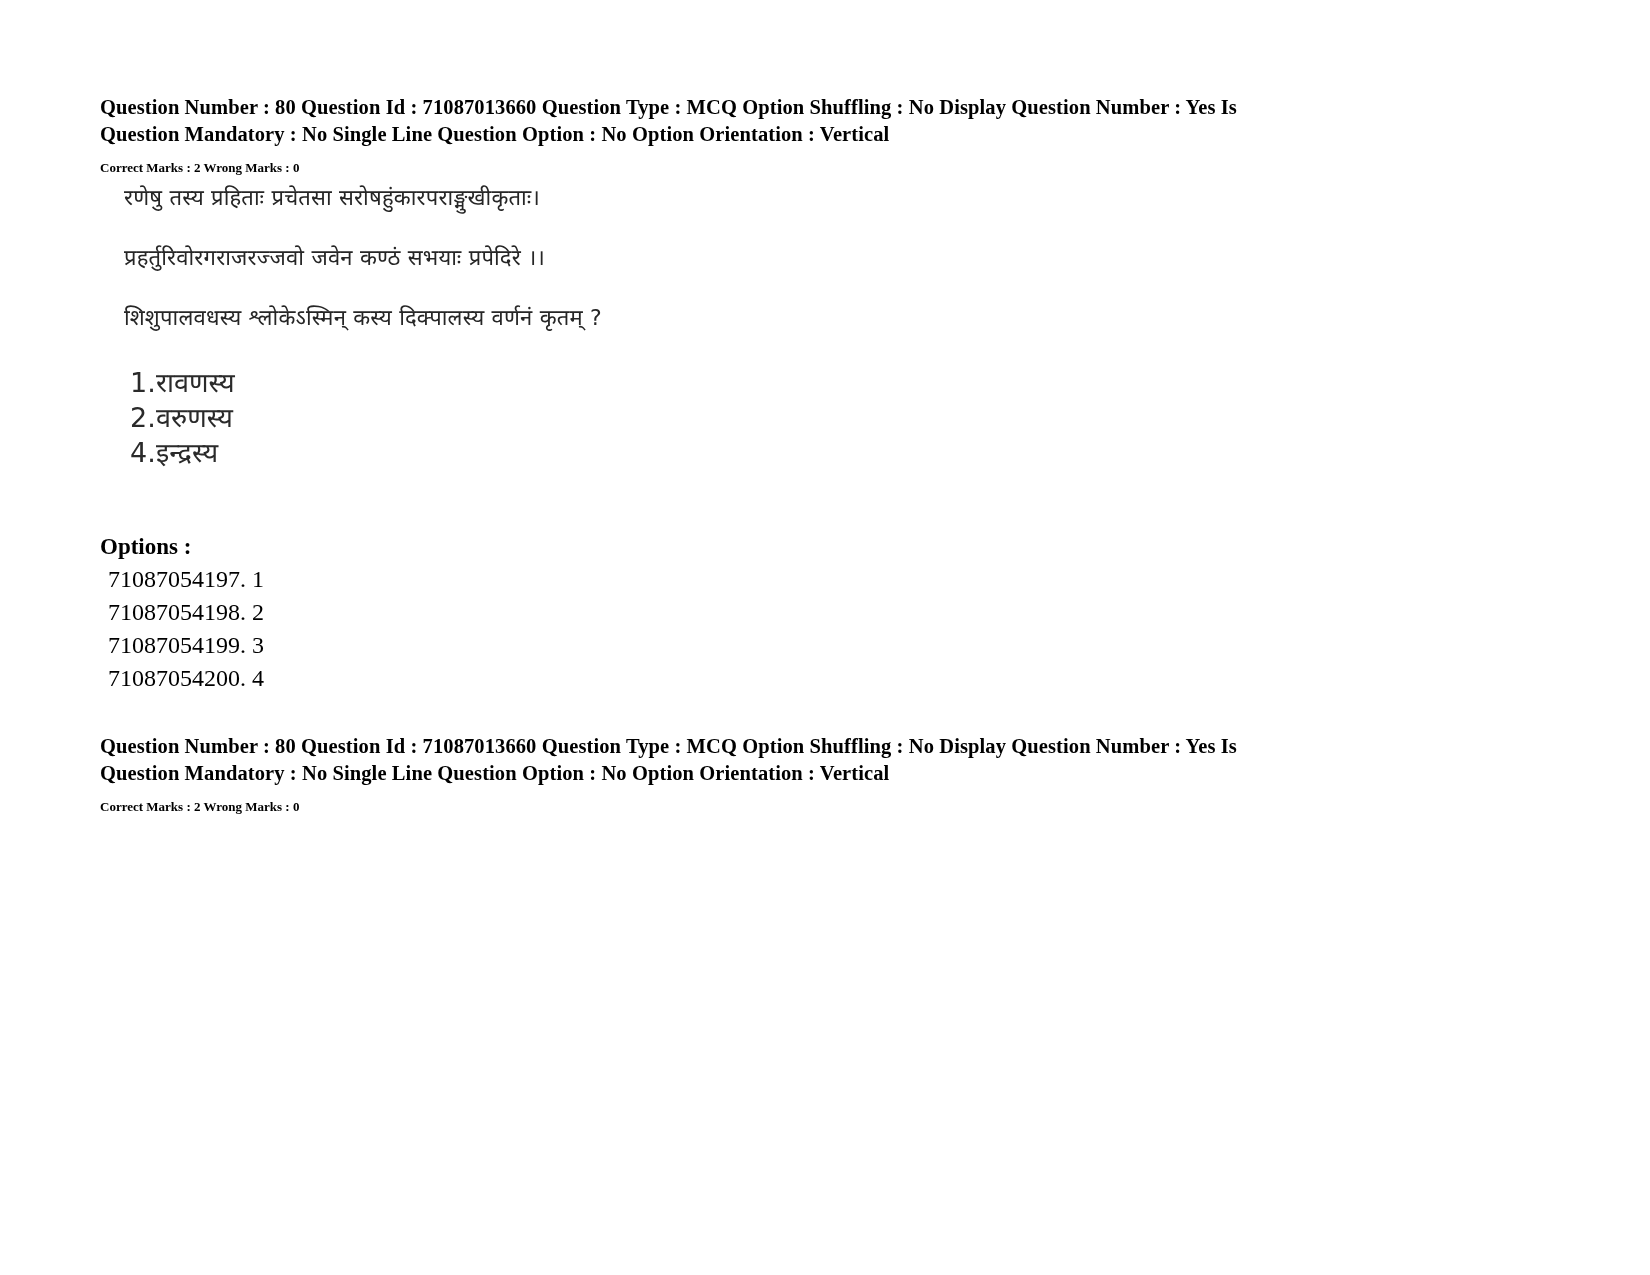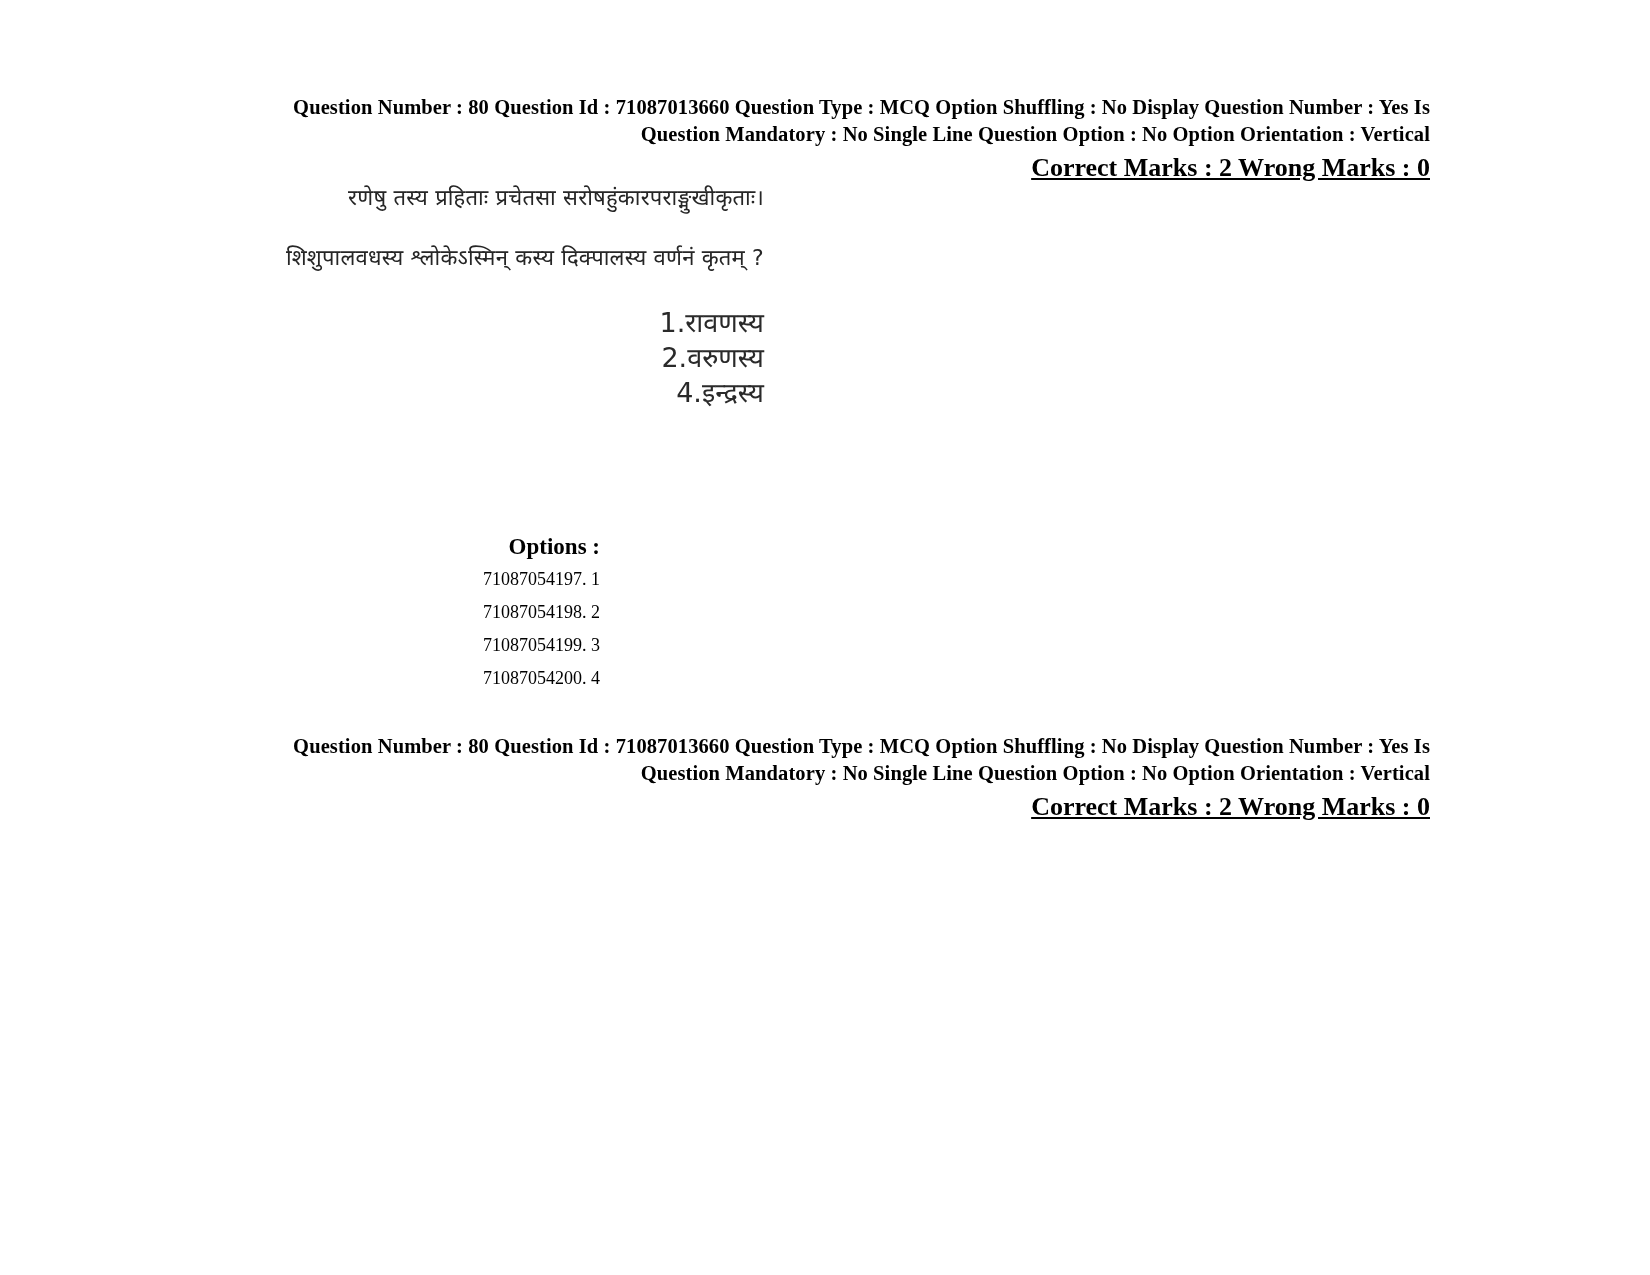--- a/index.html
+++ b/index.html
@@ -16,46 +16,44 @@
     overflow: hidden;
   }
 
   .page {
     position: absolute;
     left: 0;
     top: 0;
     width: 1650px;
     height: 1275px;
     background: #ffffff;
-    text-align: right;
   }
 
   
   .meta-block {
     position: absolute;
     left: 100px;
     width: 1330px;
   }
   .meta-block.top { top: 94px; }
   .meta-block.bottom { top: 733px; }
 
   .meta-line {
     font-weight: bold;
     font-size: 20.5px;
     line-height: 27px;
     letter-spacing: 0.1px;
     white-space: nowrap;
   }
   .marks-line {
     font-weight: bold;
-    font-size: 26px;
+    font-size: 13px;
     line-height: 27px;
     margin-top: 6px;
     white-space: nowrap;
-    text-decoration: underline;
   }
 
   
   .meta-block.top .meta-line,
   .meta-block.top .marks-line {
     font-family: "Liberation Serif", "DejaVu Serif", serif;
   }
 
   
   .scan-area {
@@ -99,38 +97,40 @@
     left: 100px;
     top: 530px;
     width: 500px;
   }
   .options-heading {
     font-weight: bold;
     font-size: 23px;
     line-height: 33px;
   }
   .option-id-row {
-    font-size: 18px;
+    font-size: 24px;
     line-height: 33px;
     white-space: nowrap;
+    margin-left: 8px;
   }
 </style>
 </head>
 <body>
 
 <div class="page">
 
   <div class="meta-block top">
     <div class="meta-line">Question Number : 80 Question Id : 71087013660 Question Type : MCQ Option Shuffling : No Display Question Number : Yes Is</div>
     <div class="meta-line">Question Mandatory : No Single Line Question Option : No Option Orientation : Vertical</div>
     <div class="marks-line">Correct Marks : 2 Wrong Marks : 0</div>
   </div>
 
   <div class="scan-area">
     <div class="scan-line verse1">रणेषु तस्य प्रहिताः प्रचेतसा सरोषहुंकारपराङ्मुखीकृताः।</div>
+    <div class="scan-line verse2">प्रहर्तुरिवोरगराजरज्जवो जवेन कण्ठं सभयाः प्रपेदिरे ।।</div>
     <div class="scan-line prompt">शिशुपालवधस्य श्लोकेऽस्मिन् कस्य दिक्पालस्य वर्णनं कृतम् ?</div>
 
     <div class="scan-options">
       <div class="scan-option">
         <span class="num">1.</span><span>रावणस्य</span>
       </div>
       <div class="scan-option">
         <span class="num">2.</span><span>वरुणस्य</span>
       </div>
       <div class="scan-option">

